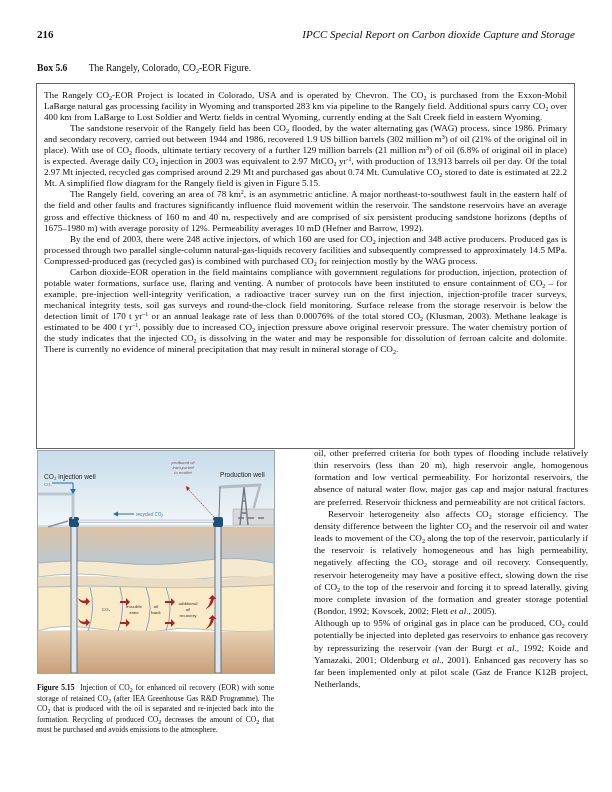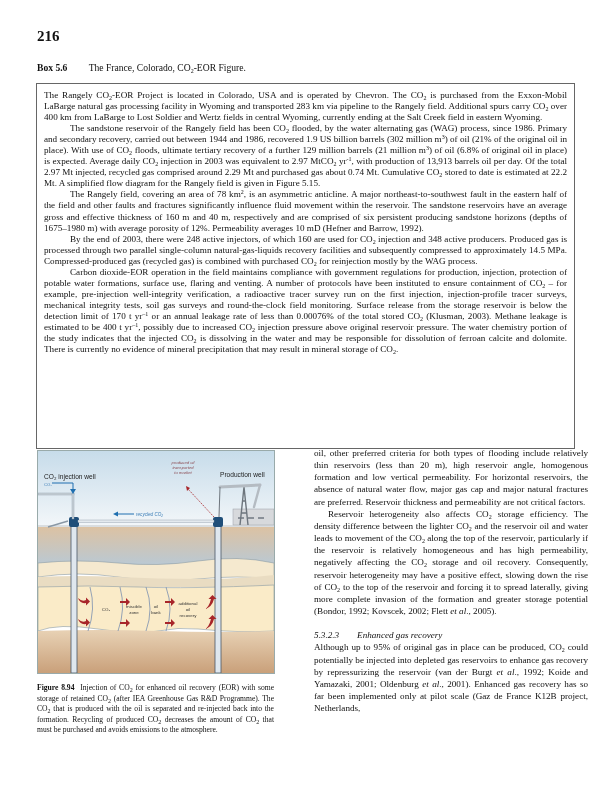--- a/index.html
+++ b/index.html
@@ -1,18 +1,18 @@
 <!DOCTYPE html>
 <html><head>
 <meta charset="utf-8">
 <style>
   html, body { margin: 0; padding: 0; background: #ffffff; }
   body { width: 612px; height: 792px; position: relative; overflow: hidden;
          font-family: "Liberation Serif", "DejaVu Serif", serif; color: #111; }
-  .page-header { position: absolute; top: 28px; left: 37px; right: 37px; height: 14px; font-size: 15px; }
+  .page-header { position: absolute; top: 28px; left: 37px; right: 37px; height: 14px; font-size: 11px; }
   .page-number { position: absolute; left: 0; top: 0; font-weight: bold; }
   .running-title { position: absolute; right: 0; top: 0; font-style: italic; }
   .box-title { position: absolute; top: 62px; left: 37px; font-size: 9.6px; }
   .box-title b { font-weight: bold; margin-right: 19px; }
   .box { position: absolute; top: 83px; left: 36px; width: 539px; height: 366px;
          border: 1.2px solid #666; padding: 6px 7px 0 7px; box-sizing: border-box; }
   .box p { margin: 0; font-size: 9.15px; line-height: 11.05px; text-align: justify; }
   .box p.indent { text-indent: 26px; }
   sub, sup { font-size: 6px; line-height: 0; }
   sub { vertical-align: -1.5px; }
@@ -30,25 +30,26 @@
   .col2 p.indent { text-indent: 14px; }
   .subsec { margin-top: 12px !important; font-style: italic; }
   .subsec .num { margin-right: 18px; }
   .fig-label { font-family: "Liberation Sans", "DejaVu Sans", sans-serif; }
 </style>
 </head>
 <body>
 
 <div class="page-header">
   <span class="page-number">216</span>
+  <span class="running-title">IPCC Special Report on Carbon dioxide Capture and Storage</span>
 </div>
 
 <div class="box-title">
   <b>Box 5.6</b>
-  <span><span>The France, Colorado, CO</span><sub>2</sub><span>-EOR Figure.</span></span>
+  <span><span>The Rangely, Colorado, CO</span><sub>2</sub><span>-EOR Figure.</span></span>
 </div>
 
 <div class="box" id="box-body">
     <p>The Rangely CO<sub>2</sub>-EOR Project is located in Colorado, USA and is operated by Chevron. The CO<sub>2</sub> is purchased from the Exxon-Mobil LaBarge natural gas processing facility in Wyoming and transported 283 km via pipeline to the Rangely field. Additional spurs carry CO<sub>2</sub> over 400 km from LaBarge to Lost Soldier and Wertz fields in central Wyoming, currently ending at the Salt Creek field in eastern Wyoming.</p>
     <p class="indent">The sandstone reservoir of the Rangely field has been CO<sub>2</sub> flooded, by the water alternating gas (WAG) process, since 1986. Primary and secondary recovery, carried out between 1944 and 1986, recovered 1.9 US billion barrels (302 million m<sup>3</sup>) of oil (21% of the original oil in place). With use of CO<sub>2</sub> floods, ultimate tertiary recovery of a further 129 million barrels (21 million m<sup>3</sup>) of oil (6.8% of original oil in place) is expected. Average daily CO<sub>2</sub> injection in 2003 was equivalent to 2.97 MtCO<sub>2</sub> yr<sup>-1</sup>, with production of 13,913 barrels oil per day. Of the total 2.97 Mt injected, recycled gas comprised around 2.29 Mt and purchased gas about 0.74 Mt. Cumulative CO<sub>2</sub> stored to date is estimated at 22.2 Mt. A simplified flow diagram for the Rangely field is given in Figure 5.15.</p>
     <p class="indent">The Rangely field, covering an area of 78 km<sup>2</sup>, is an asymmetric anticline. A major northeast-to-southwest fault in the eastern half of the field and other faults and fractures significantly influence fluid movement within the reservoir. The sandstone reservoirs have an average gross and effective thickness of 160 m and 40 m, respectively and are comprised of six persistent producing sandstone horizons (depths of 1675–1980 m) with average porosity of 12%. Permeability averages 10 mD (Hefner and Barrow, 1992).</p>
     <p class="indent">By the end of 2003, there were 248 active injectors, of which 160 are used for CO<sub>2</sub> injection and 348 active producers. Produced gas is processed through two parallel single-column natural-gas-liquids recovery facilities and subsequently compressed to approximately 14.5 MPa. Compressed-produced gas (recycled gas) is combined with purchased CO<sub>2</sub> for reinjection mostly by the WAG process.</p>
     <p class="indent">Carbon dioxide-EOR operation in the field maintains compliance with government regulations for production, injection, protection of potable water formations, surface use, flaring and venting. A number of protocols have been instituted to ensure containment of CO<sub>2</sub> – for example, pre-injection well-integrity verification, a radioactive tracer survey run on the first injection, injection-profile tracer surveys, mechanical integrity tests, soil gas surveys and round-the-clock field monitoring. Surface release from the storage reservoir is below the detection limit of 170 t yr<sup>–1</sup> or an annual leakage rate of less than 0.00076% of the total stored CO<sub>2</sub> (Klusman, 2003). Methane leakage is estimated to be 400 t yr<sup>–1</sup>, possibly due to increased CO<sub>2</sub> injection pressure above original reservoir pressure. The water chemistry portion of the study indicates that the injected CO<sub>2</sub> is dissolving in the water and may be responsible for dissolution of ferroan calcite and dolomite. There is currently no evidence of mineral precipitation that may result in mineral storage of CO<sub>2</sub>.</p>
   </div>
 
@@ -140,28 +141,25 @@
     <text class="fig-label" x="96" y="163" font-size="4.4" fill="#333" text-anchor="middle">zone</text>
     <text class="fig-label" x="118" y="157" font-size="4.4" fill="#333" text-anchor="middle">oil</text>
     <text class="fig-label" x="118" y="163" font-size="4.4" fill="#333" text-anchor="middle">bank</text>
     <text class="fig-label" x="150" y="154" font-size="4.4" fill="#333" text-anchor="middle">additional</text>
     <text class="fig-label" x="150" y="160" font-size="4.4" fill="#333" text-anchor="middle">oil</text>
     <text class="fig-label" x="150" y="166" font-size="4.4" fill="#333" text-anchor="middle">recovery</text>
   </svg>
 </div>
 
 <div class="caption">
-  <b>Figure 8.94</b>
+  <b>Figure 5.15</b>
   <span id="caption-text">Injection of CO<sub>2</sub> for enhanced oil recovery (EOR) with some storage of retained CO<sub>2</sub> (after IEA Greenhouse Gas R&amp;D Programme). The CO<sub>2</sub> that is produced with the oil is separated and re-injected back into the formation. Recycling of produced CO<sub>2</sub> decreases the amount of CO<sub>2</sub> that must be purchased and avoids emissions to the atmosphere.</span>
 </div>
 
 <div class="col2">
   <div id="col2-before">
       <p>oil, other preferred criteria for both types of flooding include relatively thin reservoirs (less than 20 m), high reservoir angle, homogenous formation and low vertical permeability. For horizontal reservoirs, the absence of natural water flow, major gas cap and major natural fractures are preferred. Reservoir thickness and permeability are not critical factors.</p>
       <p class="indent">Reservoir heterogeneity also affects CO<sub>2</sub> storage efficiency. The density difference between the lighter CO<sub>2</sub> and the reservoir oil and water leads to movement of the CO<sub>2</sub> along the top of the reservoir, particularly if the reservoir is relatively homogeneous and has high permeability, negatively affecting the CO<sub>2</sub> storage and oil recovery. Consequently, reservoir heterogeneity may have a positive effect, slowing down the rise of CO<sub>2</sub> to the top of the reservoir and forcing it to spread laterally, giving more complete invasion of the formation and greater storage potential (Bondor, 1992; Kovscek, 2002; Flett <i>et al</i>., 2005).</p>
     </div>
-  <p class="subsec">
-    <span class="num">5.3.2.3</span><span>Enhanced gas recovery</span>
-  </p>
   <div id="col2-after">
       <p>Although up to 95% of original gas in place can be produced, CO<sub>2</sub> could potentially be injected into depleted gas reservoirs to enhance gas recovery by repressurizing the reservoir (van der Burgt <i>et al</i>., 1992; Koide and Yamazaki, 2001; Oldenburg <i>et al</i>., 2001). Enhanced gas recovery has so far been implemented only at pilot scale (Gaz de France K12B project, Netherlands,</p>
     </div>
 </div>
 
 </body></html>

